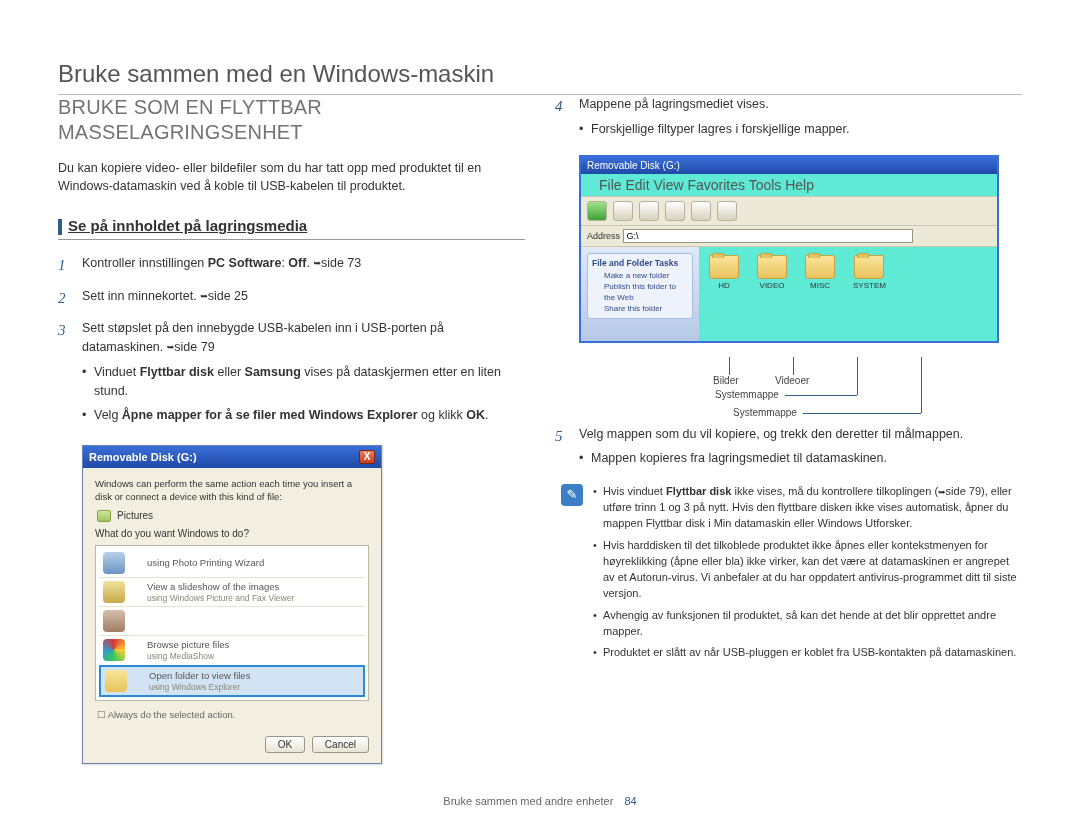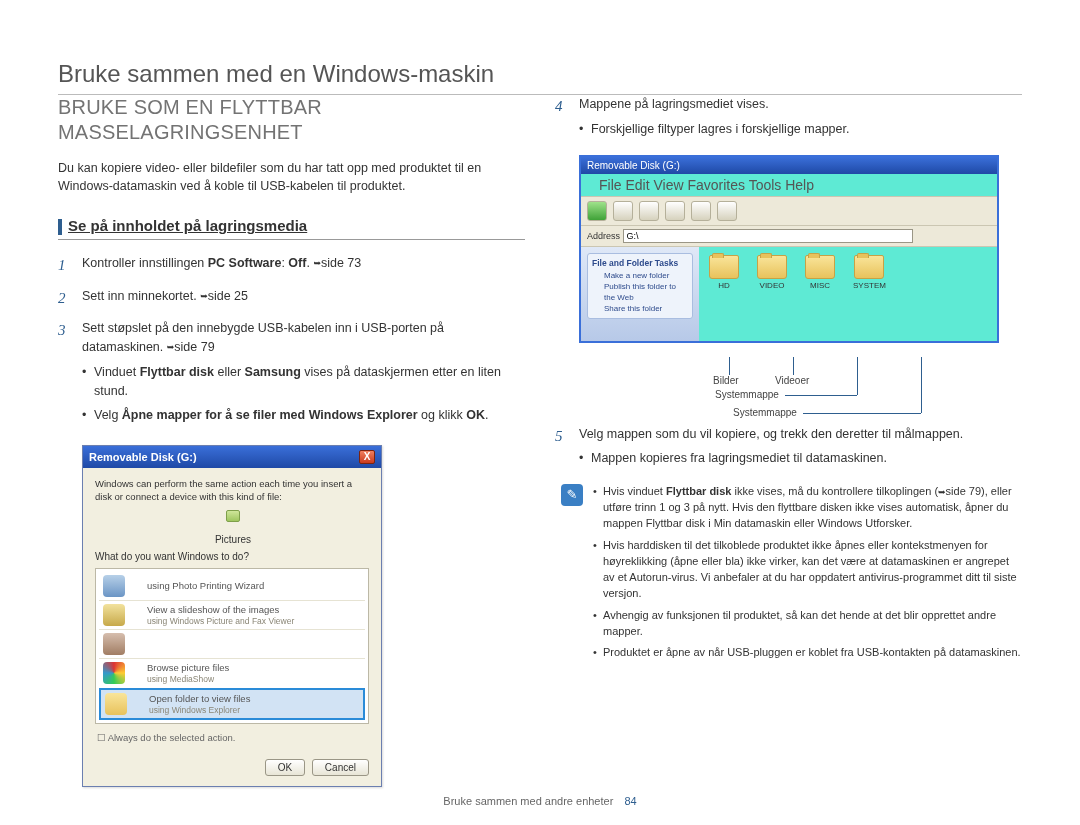--- a/index.html
+++ b/index.html
@@ -112,21 +112,21 @@
     text-align: center;
     line-height: 12px;
     font-size: 10px;
     font-weight: bold;
   }
   .dlg-body {
     background: #f2efe0;
     padding: 10px 12px 10px 12px;
   }
   .dlg-desc { font-size: 9.5px; line-height: 1.35; margin-bottom: 6px; }
-  .dlg-picline { display:flex; align-items:center; gap:12px; font-size:10px; margin: 4px 0 6px 2px; flex-direction: column; }
+  .dlg-picline { display:flex; align-items:center; gap:6px; font-size:10px; margin: 4px 0 6px 2px; }
   .pic-icon { width:14px;height:12px;border:1px solid #7e9f4a;background:linear-gradient(#cfe69a,#9fc65f);border-radius:2px; }
   .dlg-q { font-size:10px; margin: 6px 0 6px 0; }
   .action-list { background:#fff; border:1px solid #bcb8a6; padding:3px; }
   .action {
     display:flex; align-items:center; gap:22px;
     padding:3px 4px;
     font-size:9.5px; line-height:1.25;
     color:#555;
   }
   .action + .action { border-top:1px solid #e6e3d3; }
@@ -337,21 +337,21 @@
         </div>
       </li>
     </ol>
 
     <div class="note">
       <div class="note-icon">✎</div>
       <ul>
         <li><span>Hvis vinduet </span><b>Flyttbar disk</b><span> ikke vises, må du kontrollere tilkoplingen (</span><span class="arrow">➥</span><span>side 79</span><span>), eller utføre trinn 1 og 3 på nytt. Hvis den flyttbare disken ikke vises automatisk, åpner du mappen Flyttbar disk i Min datamaskin eller Windows Utforsker.</span></li>
         <li>Hvis harddisken til det tilkoblede produktet ikke åpnes eller kontekstmenyen for høyreklikking (åpne eller bla) ikke virker, kan det være at datamaskinen er angrepet av et Autorun-virus. Vi anbefaler at du har oppdatert antivirus-programmet ditt til siste versjon.</li>
         <li>Avhengig av funksjonen til produktet, så kan det hende at det blir opprettet andre mapper.</li>
-        <li>Produktet er åpne av når USB-pluggen er koblet fra USB-kontakten på datamaskinen.</li>
+        <li>Produktet er slått av når USB-pluggen er koblet fra USB-kontakten på datamaskinen.</li>
       </ul>
     </div>
   </div>
 </div>
 
 <div class="footer">
   <span>Bruke sammen med andre enheter</span>
   <span class="pn">84</span>
 </div>
 

